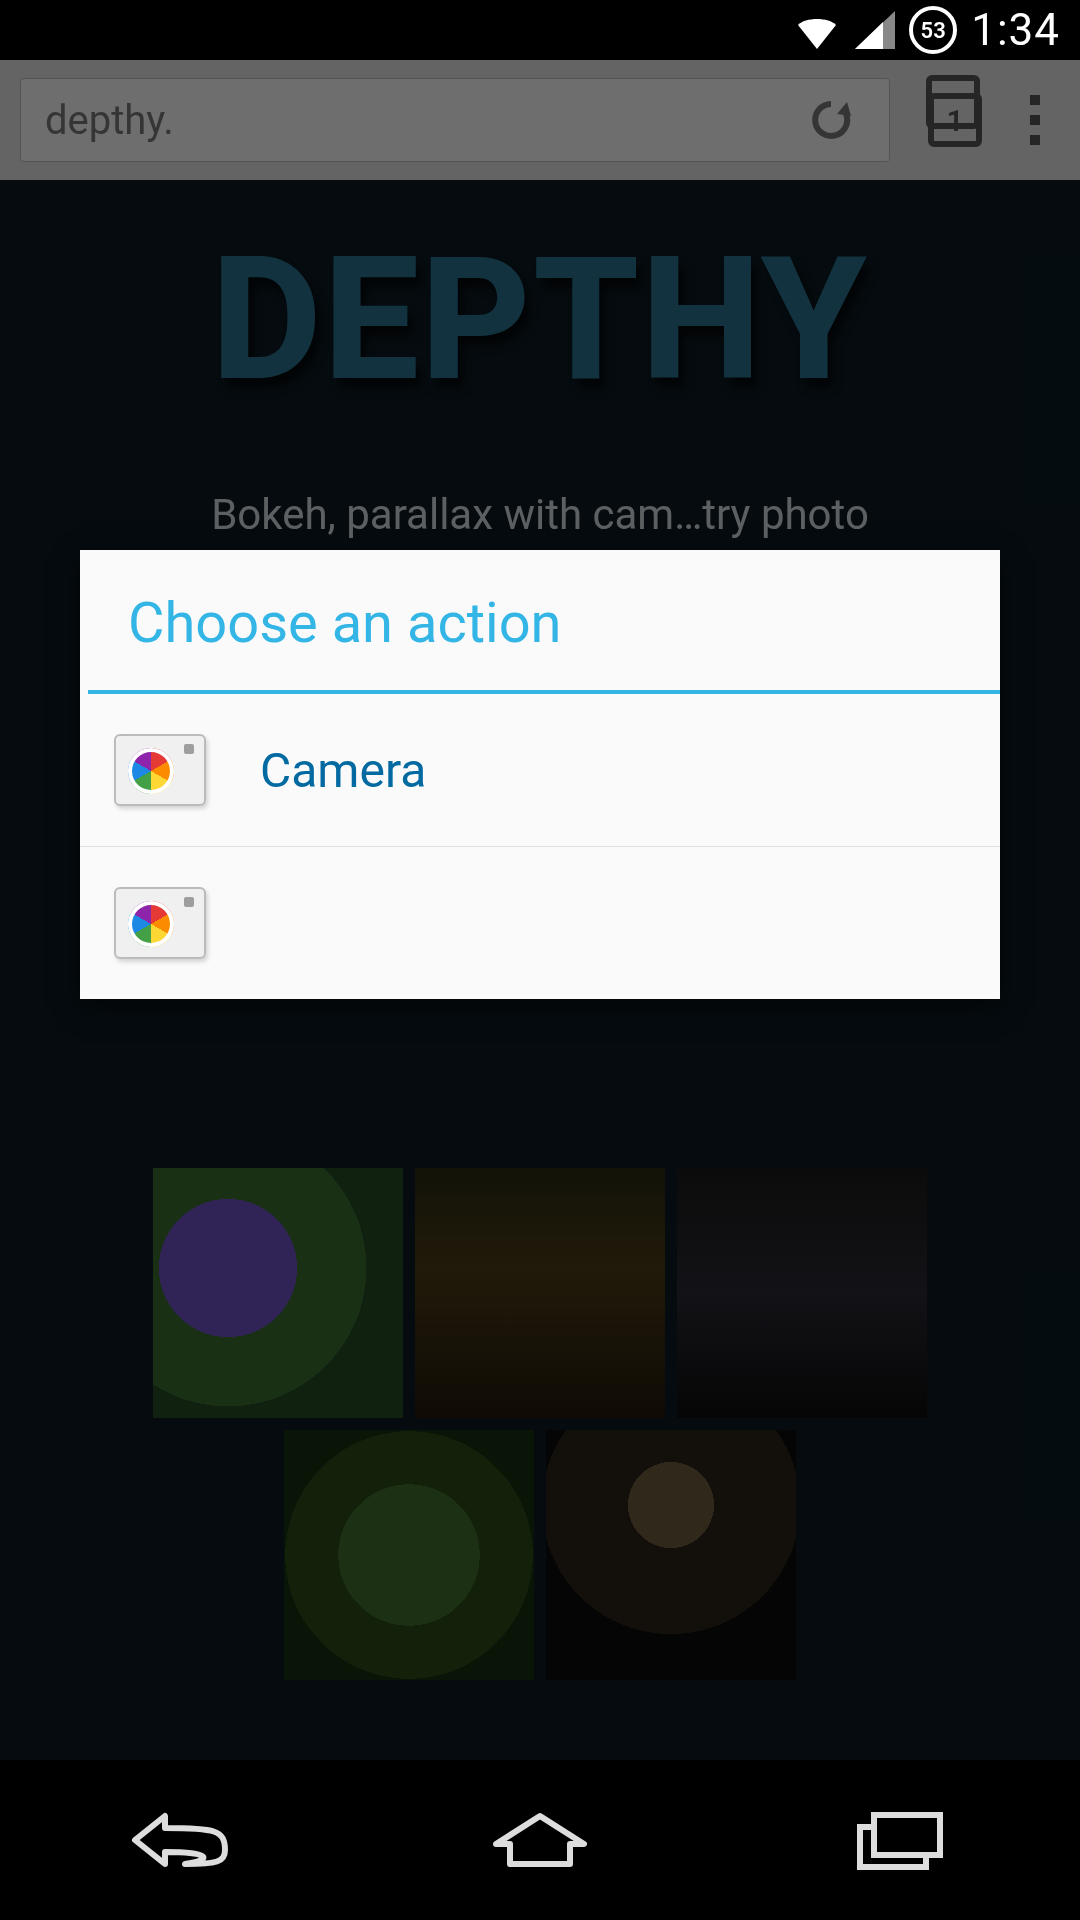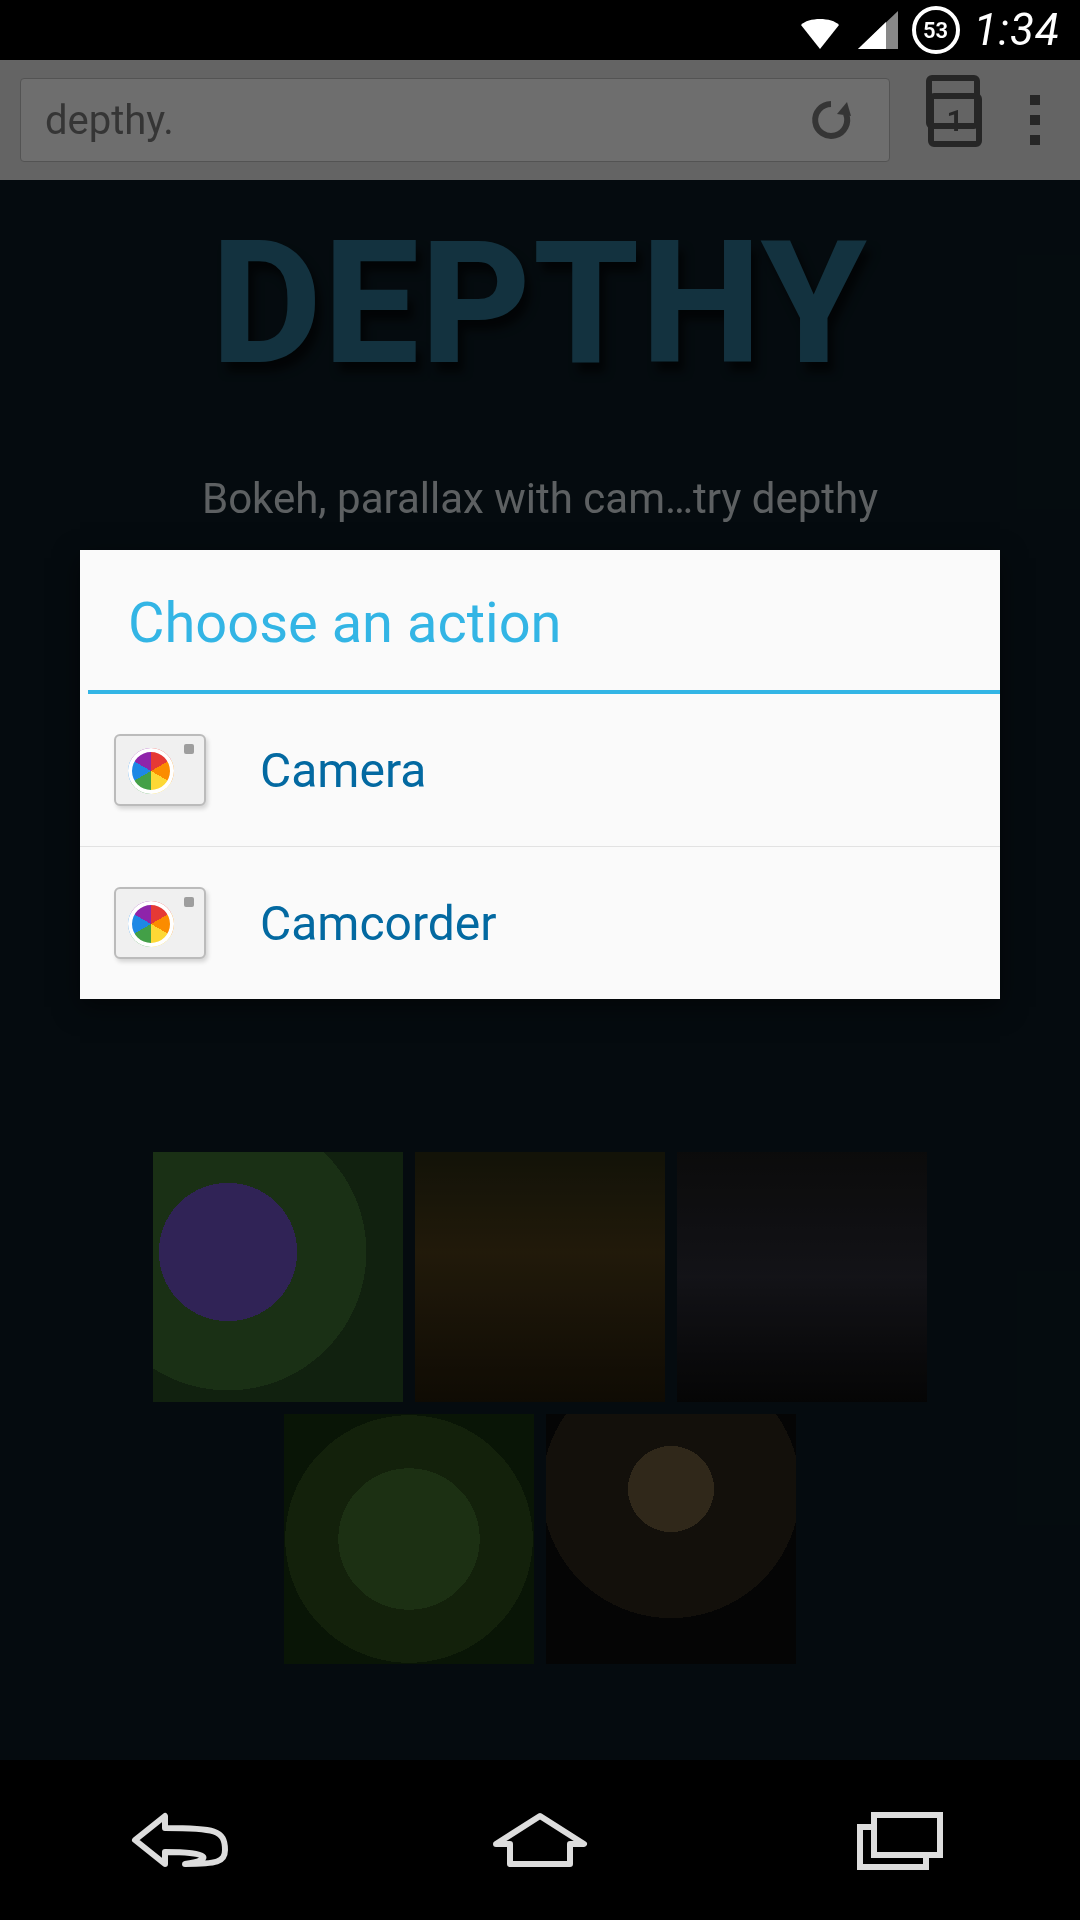--- a/index.html
+++ b/index.html
@@ -2,40 +2,40 @@
 <html><head>
 <meta charset="utf-8">
 <style>
   * { margin: 0; padding: 0; box-sizing: border-box; }
   html, body { width: 1080px; height: 1920px; overflow: hidden; font-family: "Roboto", "Helvetica Neue", Arial, sans-serif; background: #000; }
   .screen { position: relative; width: 1080px; height: 1920px; background: #000; }
 
   
   .status-bar { position: absolute; top: 0; left: 4px; right: 0; height: 60px; background: #000; display: flex; align-items: center; justify-content: flex-end; padding: 0 20px; color: #fff; }
   .status-bar .wifi-icon, .status-bar .cell-icon, .status-bar .batt-wrap, .status-bar .clock { margin-left: 14px; }
-  .clock { font-size: 44px; font-weight: 400; letter-spacing: 1px; font-style: italic; }
+  .clock { font-size: 44px; font-weight: 400; letter-spacing: 1px; }
   .batt-wrap { position: relative; width: 48px; height: 48px; }
   .batt-ring { position: absolute; inset: 0; border: 4px solid #fff; border-radius: 50%; }
   .batt-num { position: absolute; inset: 0; display: flex; align-items: center; justify-content: center; font-size: 22px; font-weight: 600; }
 
   
   .browser-bar { position: absolute; top: 60px; left: 0; right: 0; height: 120px; background: #dedede; display: flex; align-items: center; padding: 0 20px; }
   .url-box { flex: 1; height: 84px; background: #f3f3f3; border: 1px solid #b8b8b8; border-radius: 4px; display: flex; align-items: center; padding: 0 24px; font-size: 40px; color: #777; }
   .url-box .host-strong { color: #333; }
   .reload-btn { margin-left: auto; padding: 0 10px; }
   .tabs-btn { width: 70px; height: 70px; display:flex; align-items:center; justify-content:center; margin: 0 30px; position:relative; }
   .tabs-rect { width:54px; height:54px; border:6px solid #555; border-radius:6px; position:relative; }
   .tabs-rect .inner-num { position:absolute; inset:0; display:flex; align-items:center; justify-content:center; font-size:30px; color:#555; font-weight:600;}
   .tabs-back { position:absolute; width:54px; height:54px; border:6px solid #555; border-radius:6px; top:-10px; left:6px; background:#dedede;}
   .menu-dots { width: 40px; display:flex; flex-direction:column; align-items:center; gap:10px; padding-right:10px;}
   .menu-dots span { width:10px; height:10px; background:#555; }
 
   
   .page { position:absolute; top:180px; left:0; right:0; bottom:160px; background:#0c1a22; overflow:hidden; }
-  .page-title { text-align:center; font-size:170px; font-weight:800; color:#2b6f8c; margin-top:24px; letter-spacing:2px; text-shadow: 6px 10px 8px rgba(0,0,0,0.6); }
+  .page-title { text-align:center; font-size:170px; font-weight:800; color:#2b6f8c; margin-top:40px; letter-spacing:2px; text-shadow: 6px 10px 8px rgba(0,0,0,0.6); }
   .page-sub { text-align:center; color:#cfd6d9; font-size:42px; margin-top:70px; }
   .page-sub2 { text-align:center; color:#cfd6d9; font-size:42px; margin-top:110px; }
 
   .thumbs { display:flex; flex-wrap:wrap; justify-content:center; gap:12px; margin-top:470px; padding:0 140px;}
   .thumb { width:250px; height:250px; background:#223; }
   .thumb.a { background: radial-gradient(circle at 30% 40%, #6a4fbf 0 30%, #3a6b2f 30% 60%, #274a22 60% 100%); }
   .thumb.b { background: linear-gradient(#2a2a12, #4a3a18 40%, #231a0a); }
   .thumb.c { background: linear-gradient(#1a1a1a, #2a2a34 50%, #0d0d0d); }
   .thumb.d { background: radial-gradient(circle at 50% 50%, #3f6b2a 0 40%, #2a4a1a 40% 70%, #16300f 70% 100%); }
   .thumb.e { background: radial-gradient(circle at 50% 30%, #6b5a3a 0 20%, #2a241a 20% 60%, #0c0c0c 60% 100%); }
@@ -114,21 +114,21 @@
     </div>
     <div class="menu-dots">
       <span></span>
         <span></span>
         <span></span>
     </div>
   </div>
 
   <div class="page">
     <div class="page-title">DEPTHY</div>
-    <div class="page-sub">Bokeh, parallax with cam…try depthy</div>
+    <div class="page-sub">Bokeh, parallax with cam…try photo</div>
     <div class="page-sub2">P…                                                              …g!</div>
     <div class="thumbs">
       <div class="thumb a"></div>
       <div class="thumb b"></div>
       <div class="thumb c"></div>
       <div class="thumb d"></div>
       <div class="thumb e"></div>
     </div>
   </div>
 
@@ -147,21 +147,20 @@
       <span>Camera</span>
     </div>
 
     <div class="dialog-item">
       <div class="app-icon">
         <div class="cam-body">
             <div class="cam-lens"></div>
             <div class="cam-dot"></div>
           </div>
       </div>
-      <span>Camcorder</span>
     </div>
 
   </div>
 
   <div class="navbar">
     <div class="nav-btn">
       <svg width="110" height="60" viewBox="0 0 110 60">
           <path d="M10 30 L40 6 L40 18 C90 18 100 20 100 40 C100 52 92 54 60 54 C88 50 86 42 40 42 L40 54 Z" fill="none" stroke="#ddd" stroke-width="6" stroke-linejoin="round"></path>
         </svg>
     </div>

